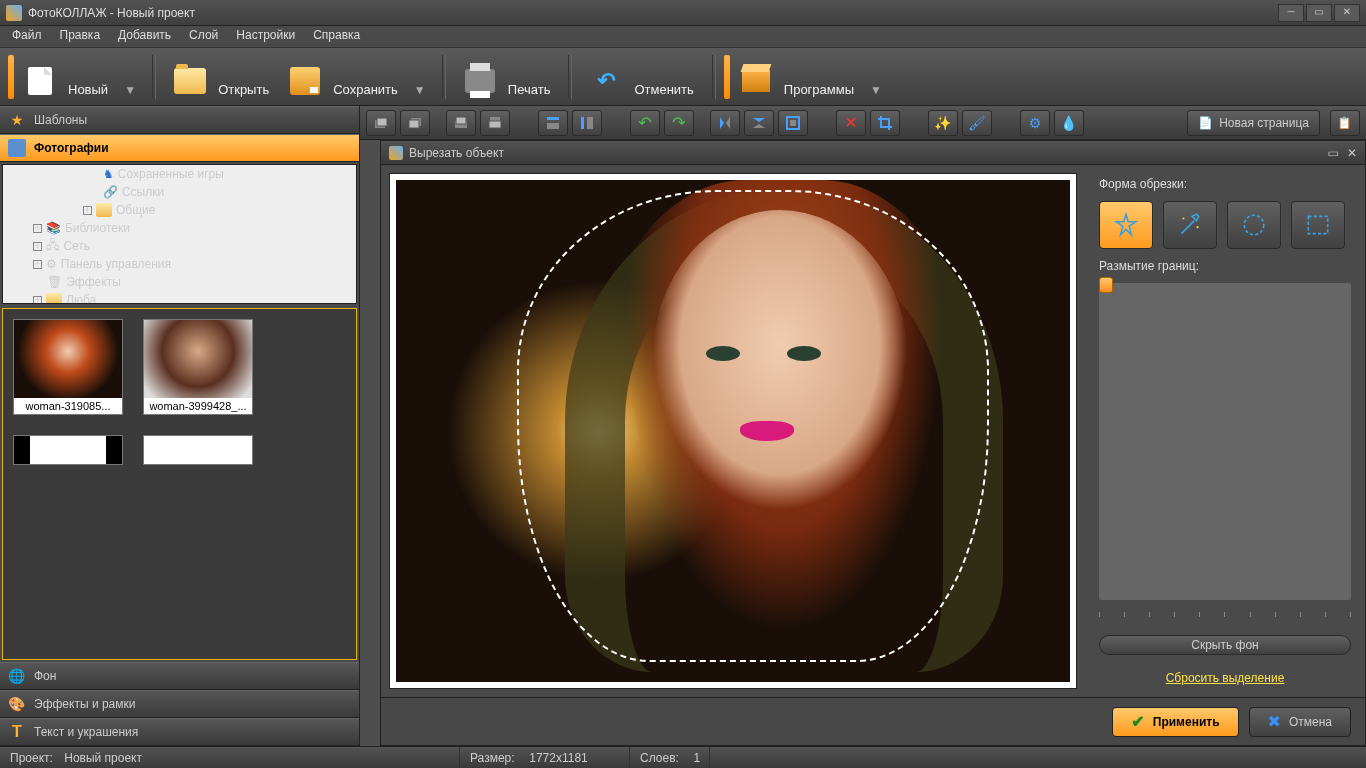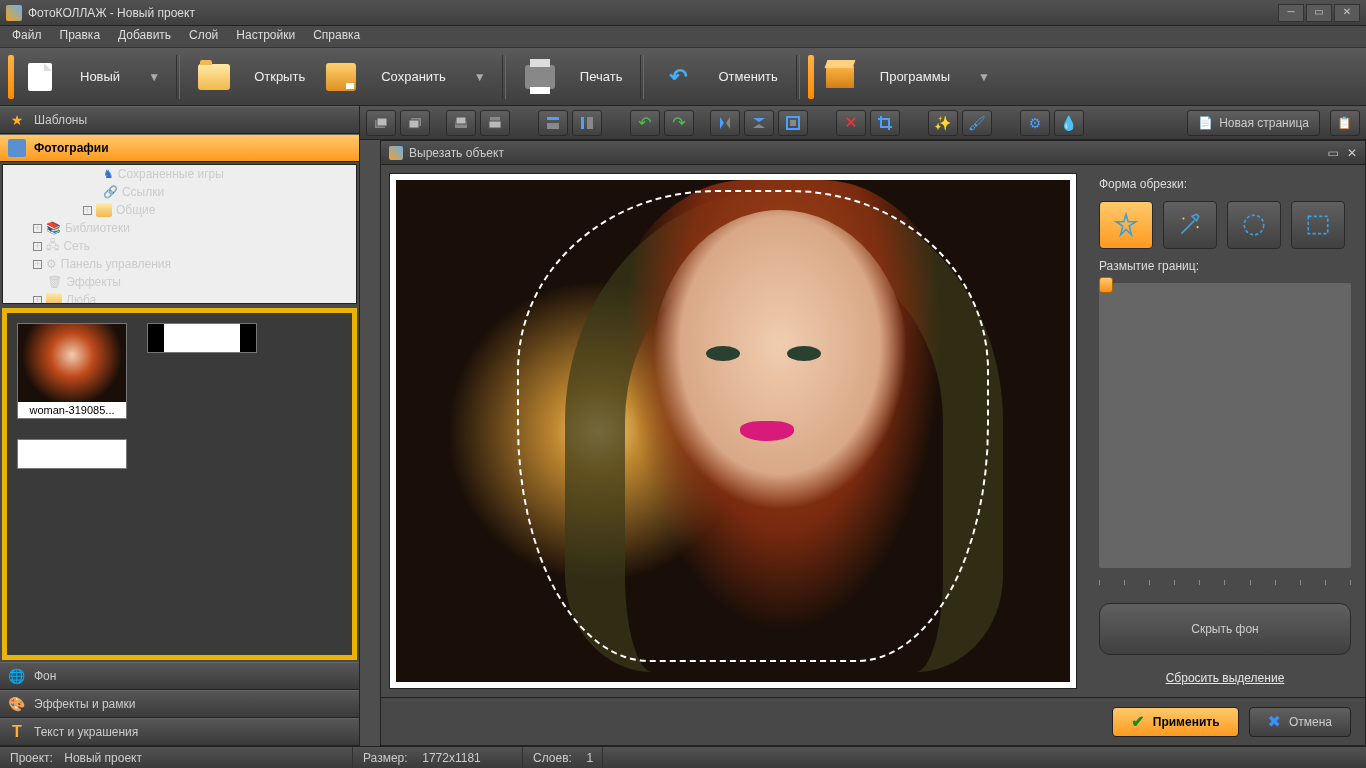--- a/index.html
+++ b/index.html
@@ -6,38 +6,38 @@
 body{background:#4a4a4a;overflow:hidden;width:1366px;height:768px}
 .titlebar{height:26px;background:linear-gradient(#525252,#3e3e3e);display:flex;align-items:center;padding:0 6px;border-bottom:1px solid #222}
 .titlebar .app-icon{width:16px;height:16px;margin-right:6px;background:linear-gradient(45deg,#f0a020,#6bb0f0);border-radius:2px}
 .titlebar .title{font-size:12px;color:#ddd}
 .titlebar .win-controls{margin-left:auto;display:flex;gap:2px}
 .titlebar .win-btn{width:26px;height:18px;background:#5a5a5a;border:1px solid #333;text-align:center;line-height:14px;font-size:10px;cursor:default}
 .menubar{height:22px;background:#4a4a4a;display:flex;align-items:flex-start;padding:0 4px;gap:2px;border-bottom:1px solid #333}
 .menubar span{padding:2px 8px;color:#ddd;cursor:default}
 .toolbar{height:58px;background:linear-gradient(#5a5a5a,#3e3e3e);display:flex;align-items:center;padding:0 8px;border-bottom:1px solid #222}
 .toolbar .sep{width:4px;height:44px;border-left:1px solid #333;border-right:1px solid #666;margin:0 8px}
-.tb-btn{display:flex;align-items:center;height:40px;padding:0 10px;border-radius:4px;cursor:default;gap:24px}
+.tb-btn{display:flex;align-items:flex-end;height:40px;padding:0 10px;border-radius:4px;cursor:default;gap:12px}
 .tb-btn .ico{width:32px;height:32px;display:flex;align-items:center;justify-content:center;font-size:22px}
 .tb-btn .lbl{color:#eee;font-size:13px}
 .tb-btn .drop{width:10px;color:#aaa;margin-left:4px}
 .tb-btn.disabled .lbl{color:#777}
 .accent-bar{width:6px;height:44px;background:linear-gradient(#ffb347,#ff8c00);border-radius:2px}
 .main{display:flex;height:640px}
 .left-panel{width:360px;background:#4a4a4a;display:flex;flex-direction:column;border-right:1px solid #222}
 .panel-hdr{height:28px;background:linear-gradient(#565656,#3a3a3a);display:flex;align-items:center;padding:0 8px;gap:8px;border-top:1px solid #666;border-bottom:1px solid #222}
 .panel-hdr.active{background:linear-gradient(#ffc96b,#ff9a1e);color:#000}
 .panel-hdr.active span{color:#000;font-weight:bold}
 .panel-hdr .pico{width:18px;height:18px;display:flex;align-items:center;justify-content:center;font-size:14px}
 .tree-area{height:140px;background:#eee;color:#000;overflow-y:scroll;border:1px solid #222;margin:2px}
 .tree-area::-webkit-scrollbar{width:16px;height:16px;background:#ddd}
 .tree-area::-webkit-scrollbar-thumb{background:#999;border:1px solid #777}
 .tree-node{display:flex;align-items:center;height:18px;padding-left:4px;gap:4px;color:#000;font-size:11px}
 .tree-node .fico{width:16px;height:14px;background:linear-gradient(#ffe9a8,#f0b94e);border-radius:2px}
-.thumbs{flex:1;background:#3a3a3a;padding:10px;display:flex;flex-wrap:wrap;gap:20px;align-content:flex-start;overflow:hidden;border:5px solid #eab308;margin:2px}
+.thumbs{flex:1;background:#3a3a3a;padding:10px;display:flex;flex-wrap:wrap;gap:20px;align-content:flex-start;overflow:hidden;border:1px solid #eab308;margin:2px}
 .thumb{width:110px;display:flex;flex-direction:column;border:1px solid #777;background:#fff}
 .thumb .img{width:100%;height:78px;background:#888}
 .thumb .cap{background:#fff;color:#000;font-size:11px;padding:2px 4px;text-align:center;white-space:nowrap;overflow:hidden;text-overflow:ellipsis}
 .center{flex:1;display:flex;flex-direction:column;background:#4e4e4e}
 .c-toolbar{height:34px;background:linear-gradient(#555,#3a3a3a);display:flex;align-items:center;padding:0 6px;gap:4px;border-bottom:1px solid #222;position:relative}
 .ctb{width:30px;height:26px;background:linear-gradient(#606060,#404040);border:1px solid #2a2a2a;border-radius:3px;display:flex;align-items:center;justify-content:center;font-size:13px}
 .ctb svg{width:16px;height:16px}
 .new-page{margin-left:auto;display:flex;align-items:center;gap:6px;padding:0 10px;height:26px;background:linear-gradient(#606060,#404040);border:1px solid #2a2a2a;border-radius:3px}
 .dialog{position:absolute;top:0;left:20px;right:0;bottom:0;background:#4a4a4a;border:1px solid #222;display:flex;flex-direction:column}
 .dialog-title{height:24px;background:linear-gradient(#525252,#3a3a3a);display:flex;align-items:center;padding:0 8px;gap:6px;border-bottom:1px solid #222}
@@ -57,22 +57,22 @@
 .right-opts{width:280px;padding:12px 14px;display:flex;flex-direction:column;gap:10px}
 .opt-label{color:#ddd}
 .shape-row{display:flex;gap:10px}
 .shape-btn{width:54px;height:48px;background:linear-gradient(#606060,#404040);border:1px solid #2a2a2a;border-radius:4px;display:flex;align-items:center;justify-content:center}
 .shape-btn.active{background:linear-gradient(#ffc96b,#ff9a1e)}
 .shape-btn svg{width:26px;height:26px}
 .slider{flex:1;height:4px;background:#666;position:relative;border-radius:2px}
 .slider .knob{position:absolute;left:0;top:-6px;width:14px;height:16px;background:linear-gradient(#ffc96b,#ff8c1e);border-radius:3px;border:1px solid #aa6500}
 .ticks{display:flex;justify-content:space-between;margin-top:2px}
 .ticks span{width:1px;height:5px;background:#888}
-.hide-btn{height:52px;background:linear-gradient(#606060,#404040);border:1px solid #2a2a2a;border-radius:11px;display:flex;align-items:center;justify-content:center;margin-top:8px}
-.reset-link{text-align:center;text-decoration:underline;color:#e5e5e5;margin-top:6px;cursor:default}
+.hide-btn{height:20px;background:linear-gradient(#606060,#404040);border:1px solid #2a2a2a;border-radius:11px;display:flex;align-items:center;justify-content:center;margin-top:8px}
+.reset-link{text-align:center;text-decoration:underline;color:#fde047;margin-top:6px;cursor:default}
 .dialog-footer{height:48px;display:flex;align-items:center;justify-content:flex-end;padding:0 14px;gap:10px;border-top:1px solid #222;background:#484848}
 .dlg-btn{height:30px;padding:0 18px;border-radius:4px;display:flex;align-items:center;gap:8px;border:1px solid #222}
 .dlg-btn.apply{background:linear-gradient(#ffc96b,#ff9a1e)}
 .dlg-btn.apply span{color:#000;font-weight:bold}
 .dlg-btn.cancel{background:linear-gradient(#606060,#404040)}
 .center-inner{flex:1;position:relative}
 .statusbar{height:22px;background:linear-gradient(#525252,#3a3a3a);display:flex;align-items:center;border-top:1px solid #222}
 .statusbar .cell{padding:0 10px;border-right:1px solid #333;height:100%;display:flex;align-items:center;gap:4px}
 .folder-ico{width:32px;height:26px;background:linear-gradient(#ffe9a8,#f0b94e);border-radius:3px;position:relative}
 .folder-ico:before{content:"";position:absolute;top:-4px;left:2px;width:12px;height:5px;background:#f0b94e;border-radius:2px 2px 0 0}
@@ -203,20 +203,24 @@
           <span style="border:1px solid #888;width:9px;height:9px;text-align:center;line-height:7px;font-size:9px">+</span>
           <div class="fico"></div>
           <span>Люба</span>
         </div>
 
     </div>
     <div class="thumbs">
       <div class="thumb">
           <div class="img" style="background:radial-gradient(circle at 50% 40%,#f0cdb0 0%,#c04a1a 30%,#1a0f08 70%)"></div>
           <div class="cap">woman-319085...</div>
+        </div>
+      <div class="thumb">
+          <div class="img" style="background:radial-gradient(circle at 50% 40%,#d9a886 0%,#5a2f20 50%,#ddd 90%)"></div>
+          <div class="cap">woman-3999428_...</div>
         </div>
       <div class="thumb" style="height:30px;overflow:hidden">
           <div class="img" style="background:linear-gradient(90deg,#000 0%,#000 15%,#fff 15%,#fff 85%,#000 85%);height:30px"></div>
         </div>
       <div class="thumb" style="height:30px;overflow:hidden">
           <div class="img" style="background:#fff;height:30px"></div>
         </div>
     </div>
     <div class="panel-hdr">
       <div class="pico" style="color:#4a90ff">🌐</div>
@@ -412,16 +416,16 @@
             <span style="color:#3a90ff;font-size:16px">✖</span>
             <span>Отмена</span>
           </div>
         </div>
       </div>
     </div>
   </div>
 </div>
 
 <div class="statusbar">
-  <div class="cell" style="width:353px"><span>Проект:</span>&nbsp;<span>Новый проект</span></div>
+  <div class="cell" style="width:460px"><span>Проект:</span>&nbsp;<span>Новый проект</span></div>
   <div class="cell" style="width:170px"><span>Размер:</span>&nbsp;&nbsp;<span>1772x1181</span></div>
   <div class="cell" style="width:80px"><span>Слоев:</span>&nbsp;&nbsp;<span>1</span></div>
 </div>
 
 </body></html>

